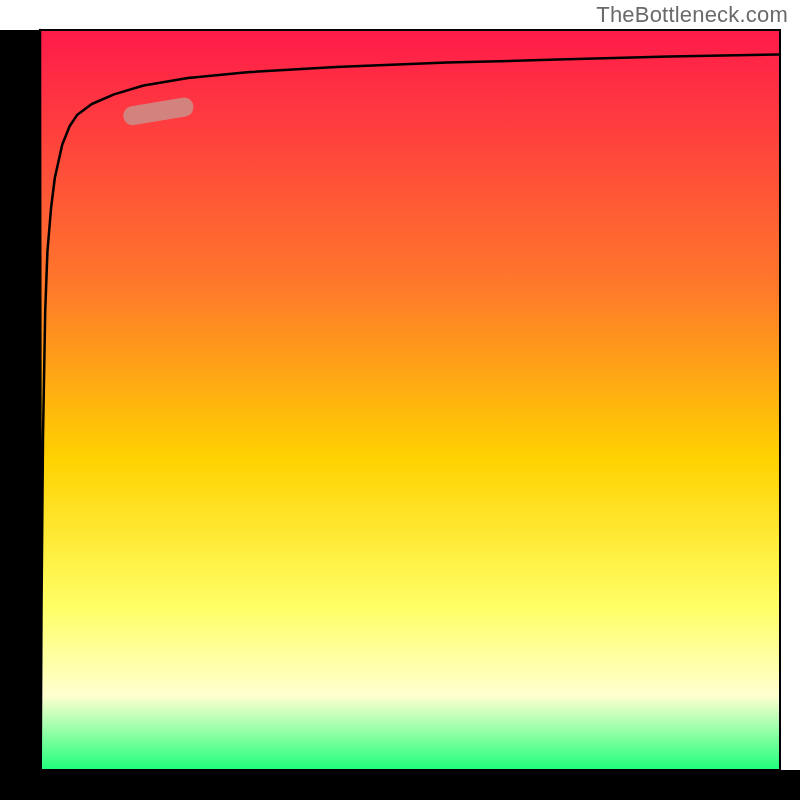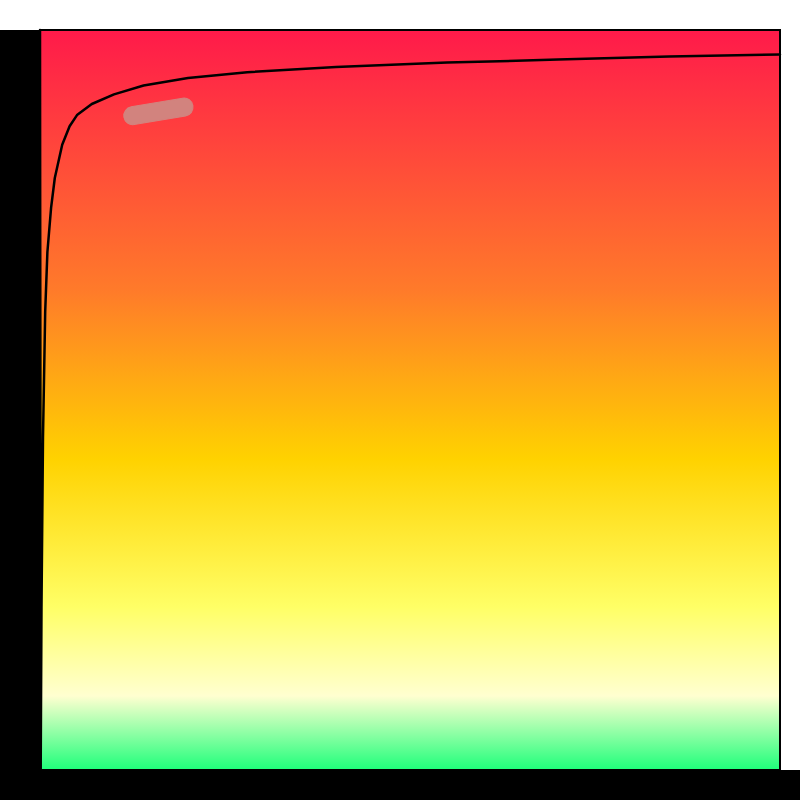--- a/index.html
+++ b/index.html
@@ -32,20 +32,21 @@
     left: 0;
     width: 800px;
     height: 800px;
     display: block;
   }
 </style>
 </head>
 <body>
 
 <div class="chart-wrap">
+  <div class="watermark">TheBottleneck.com</div>
 
   <svg class="chart" viewBox="0 0 800 800">
     <defs>
       <linearGradient id="bg-grad" x1="0" y1="0" x2="0" y2="1">
         <stop id="g0" offset="0%" stop-color="#ff1a4a"></stop>
         <stop id="g1" offset="35%" stop-color="#ff7a2a"></stop>
         <stop id="g2" offset="58%" stop-color="#ffd200"></stop>
         <stop id="g3" offset="78%" stop-color="#ffff66"></stop>
         <stop id="g4" offset="90%" stop-color="#ffffd0"></stop>
         <stop id="g5" offset="100%" stop-color="#1eff7a"></stop>

